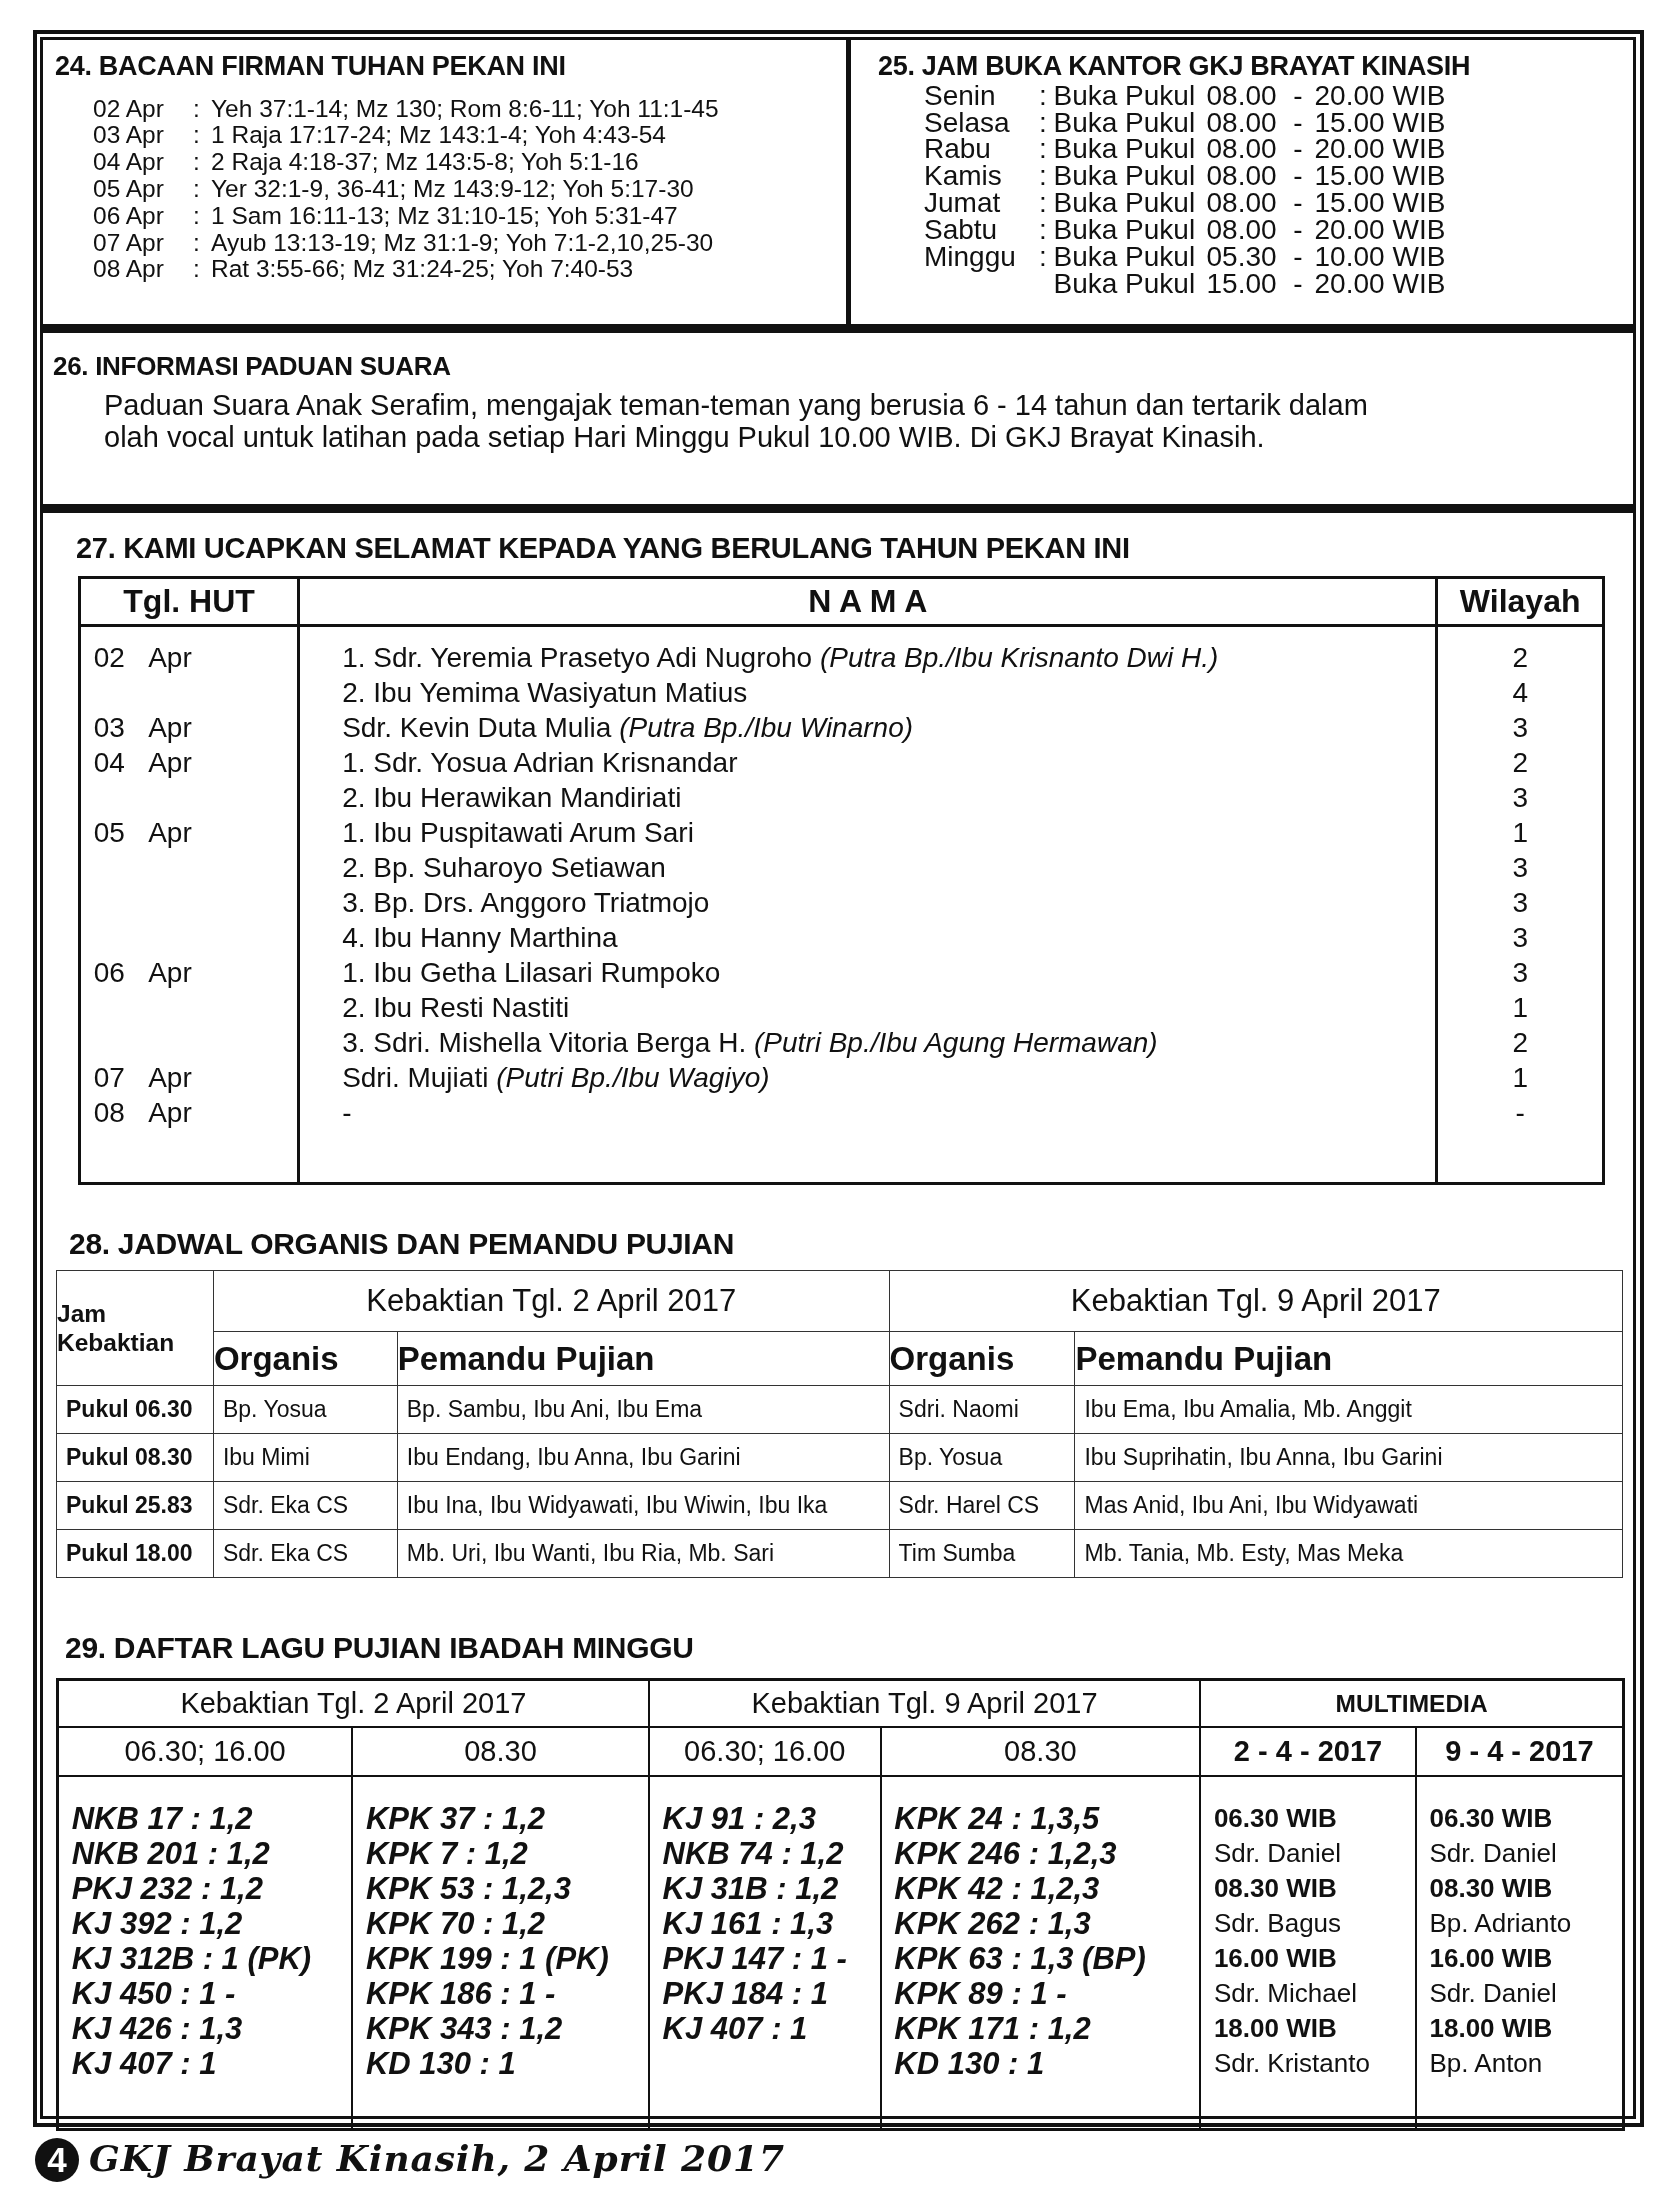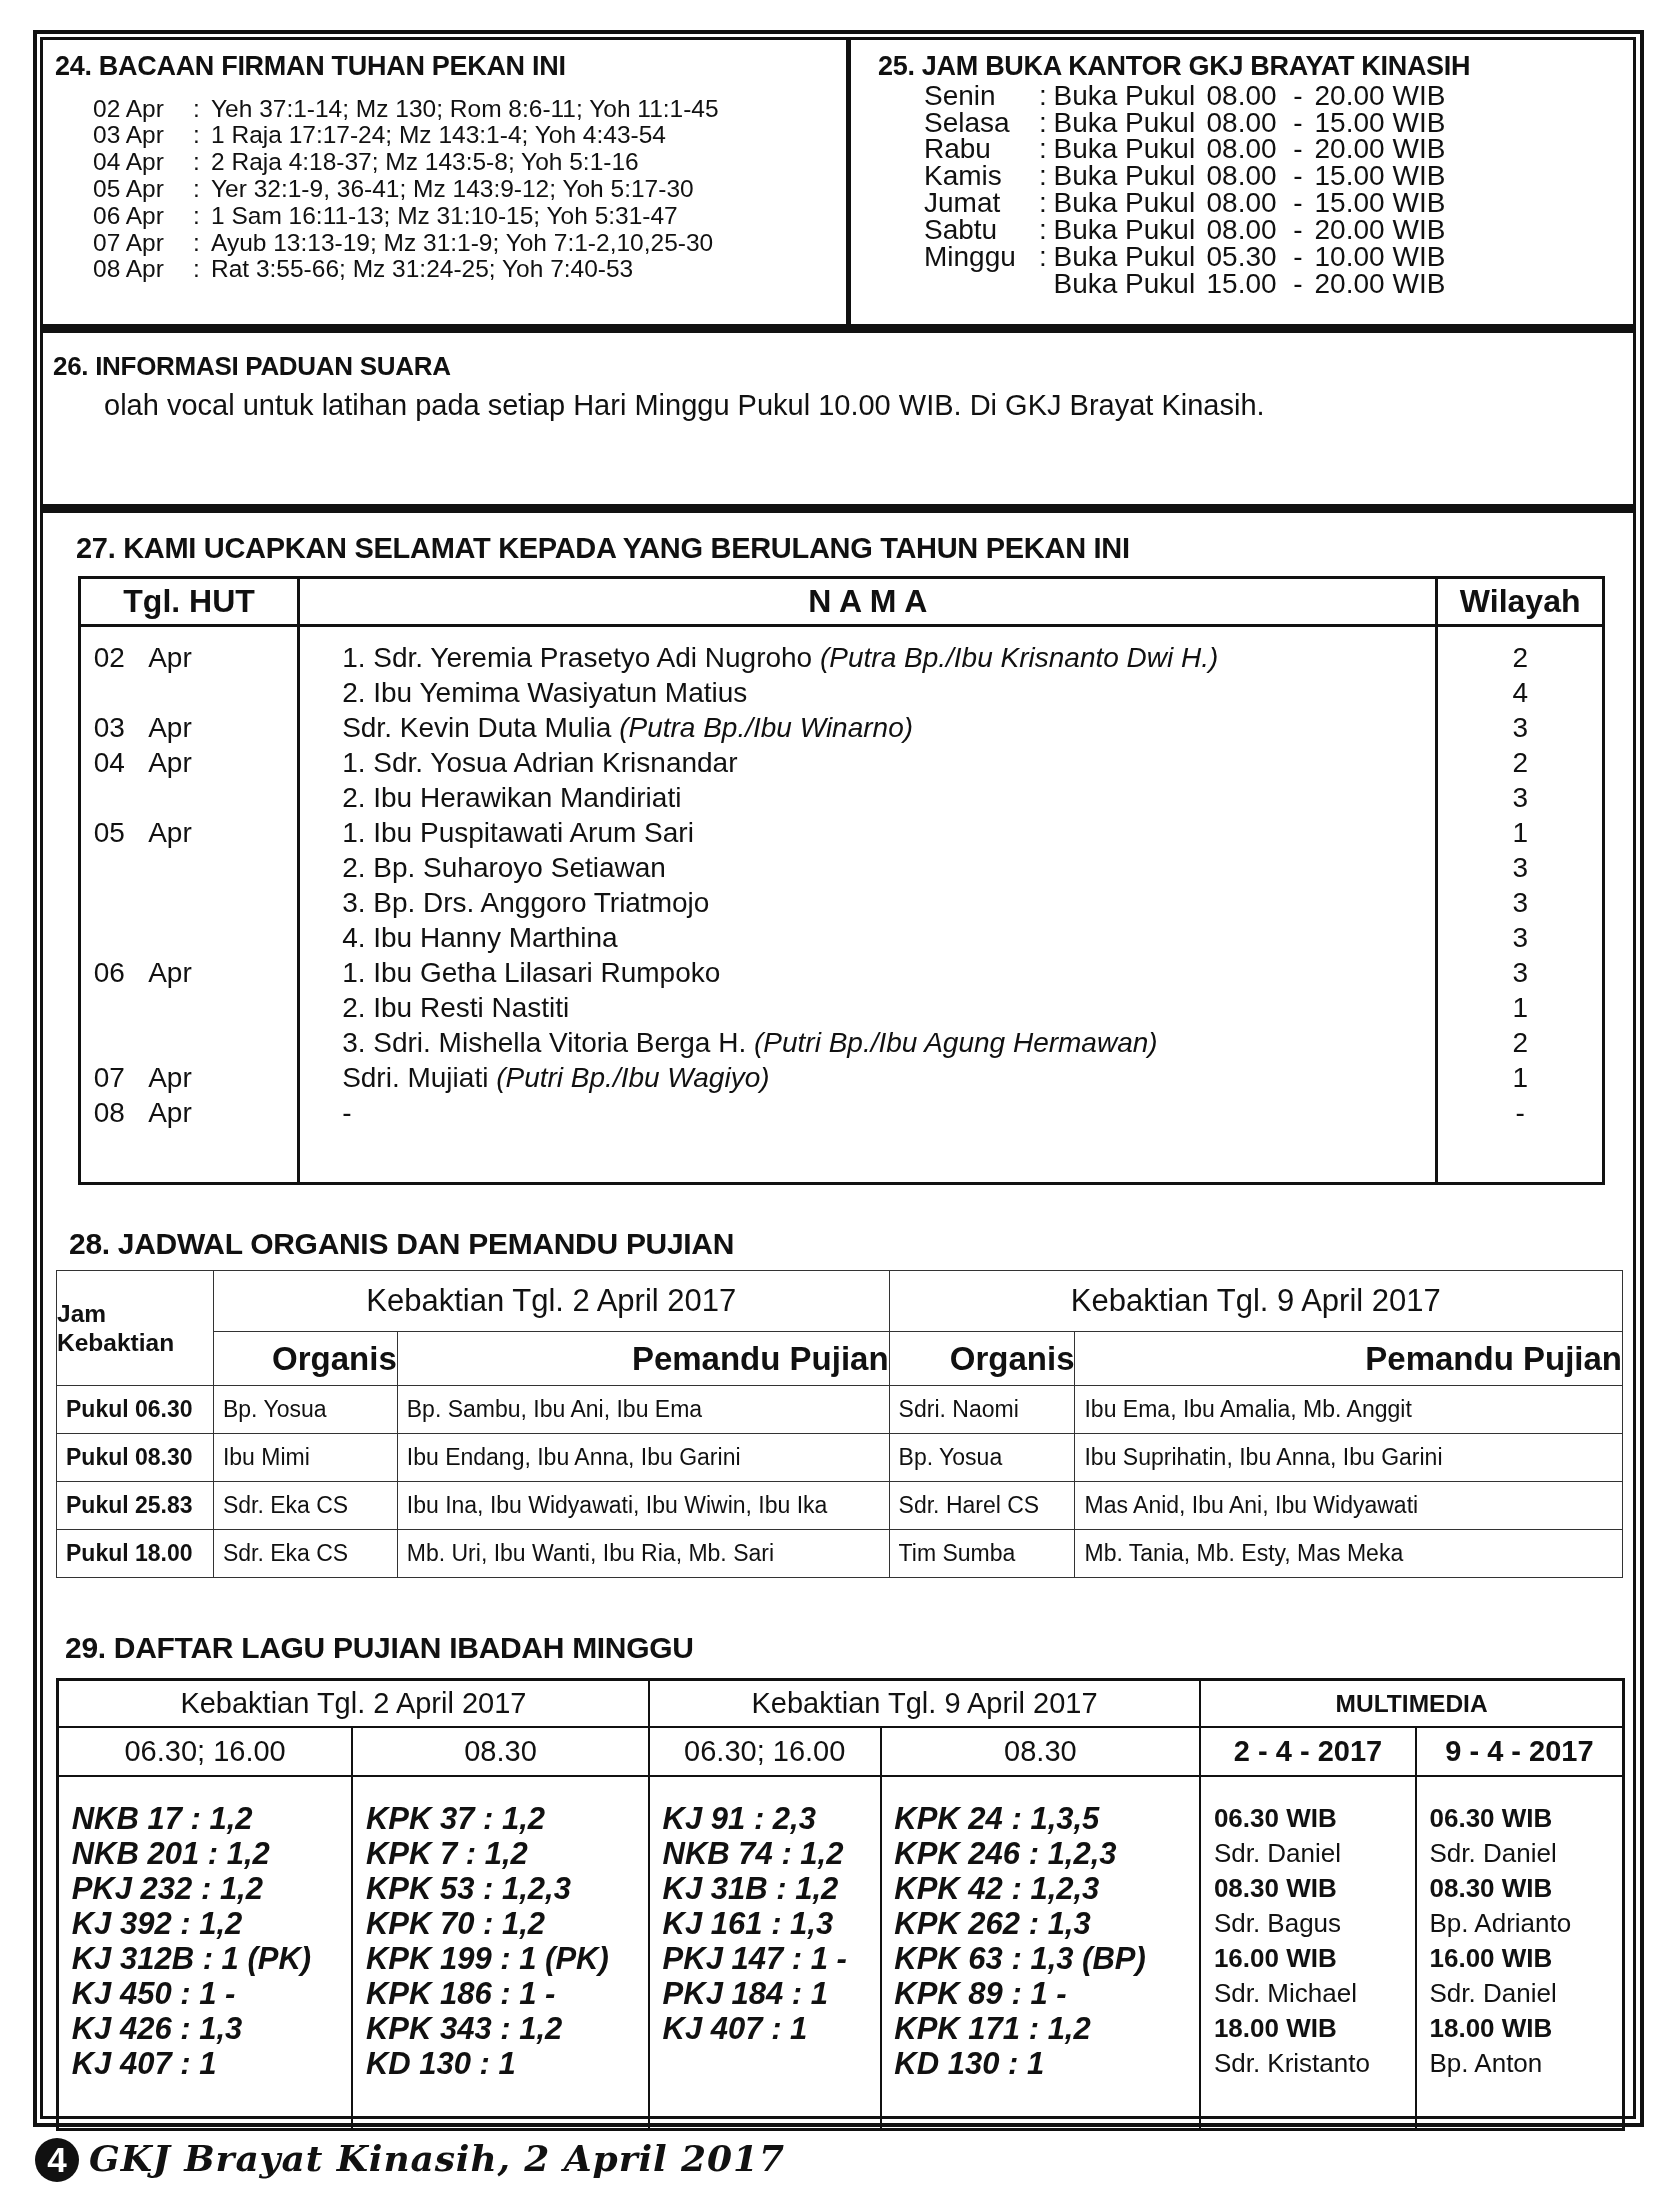--- a/index.html
+++ b/index.html
@@ -31,21 +31,21 @@
   
   table { border-collapse: collapse; position: absolute; }
   .t27 { left: 78px; top: 576px; width: 1527px; height: 609px; border: 3.6px solid #111; }
   .t27 th { border: 3.6px solid #111; font-size: 32px; font-weight: bold; height: 45px; padding: 0; }
   .t27 td { vertical-align: top; border-left: 3.6px solid #111; border-right: 3.6px solid #111; padding: 0; }
   .bday-line { font-size: 28px; line-height: 35px; white-space: nowrap; height: 35px; }
   .bday-line i { font-style: italic; }
   .t28 { left: 56px; top: 1270px; width: 1567px; border: 1.8px solid #333; }
   .t28 td, .t28 th { border: 1.8px solid #333; padding: 0; }
   .t28 .h1 { height: 60px; font-size: 31px; font-weight: normal; text-align: center; }
-  .t28 .h2 { height: 53px; font-size: 33px; font-weight: bold; text-align: right; }
+  .t28 .h2 { height: 53px; font-size: 33px; font-weight: bold; text-align: left; }
   .t28 .jam { font-size: 24.5px; font-weight: bold; text-align: left; line-height: 29px; }
   .t28 td.body { height: 47px; font-size: 23px; padding-left: 9px; white-space: nowrap; margin-left: 44px; }
   .t28 td.time { font-weight: bold; font-size: 23px; padding-left: 9px; }
   .t29 { left: 56px; top: 1678px; width: 1569px; border: 3.6px solid #111; }
   .t29 td, .t29 th { border: 2.7px solid #111; padding: 0; }
   .t29 .h1 { height: 45px; font-size: 29px; font-weight: normal; text-align: center; }
   .t29 .h1.mm { font-weight: bold; font-size: 24.5px; }
   .t29 .h2 { height: 47px; font-size: 29px; font-weight: normal; text-align: center; }
   .t29 .h2.mmd { font-weight: bold; }
   .t29 td.songs { vertical-align: top; height: 327px; padding: 23.6px 0 0 12.7px; }
@@ -89,20 +89,21 @@
       <div class="hours-row" style="top:189px;"><span class="day">Jumat</span><span class="colon">:</span><span class="lbl">Buka Pukul</span><span class="t1">08.00</span><span class="dash">-</span><span class="t2">15.00</span><span>WIB</span></div>
       <div class="hours-row" style="top:216px;"><span class="day">Sabtu</span><span class="colon">:</span><span class="lbl">Buka Pukul</span><span class="t1">08.00</span><span class="dash">-</span><span class="t2">20.00</span><span>WIB</span></div>
       <div class="hours-row" style="top:243px;"><span class="day">Minggu</span><span class="colon">:</span><span class="lbl">Buka Pukul</span><span class="t1">05.30</span><span class="dash">-</span><span class="t2">10.00</span><span>WIB</span></div>
       <div class="hours-row" style="top:270px;"><span class="day"></span><span class="colon"></span><span class="lbl">Buka Pukul</span><span class="t1">15.00</span><span class="dash">-</span><span class="t2">20.00</span><span>WIB</span></div>
     </div>
 </div>
 
 <div>
   <div class="sec-title" style="left:53px; top:351px; font-size:26px;">26. INFORMASI PADUAN SUARA</div>
   <div class="para" style="top:389px;">
+    <div>Paduan Suara Anak Serafim, mengajak teman-teman yang berusia 6 - 14 tahun dan tertarik dalam</div>
     <div>olah vocal untuk latihan pada setiap Hari Minggu Pukul 10.00 WIB. Di GKJ Brayat Kinasih.</div>
   </div>
 </div>
 
 <div>
   <div class="sec-title" style="left:76px; top:532px; font-size:29px;">27. KAMI UCAPKAN SELAMAT KEPADA YANG BERULANG TAHUN PEKAN INI</div>
   <table class="t27">
     <colgroup>
         <col style="width:220px">
         <col style="width:1140px">

